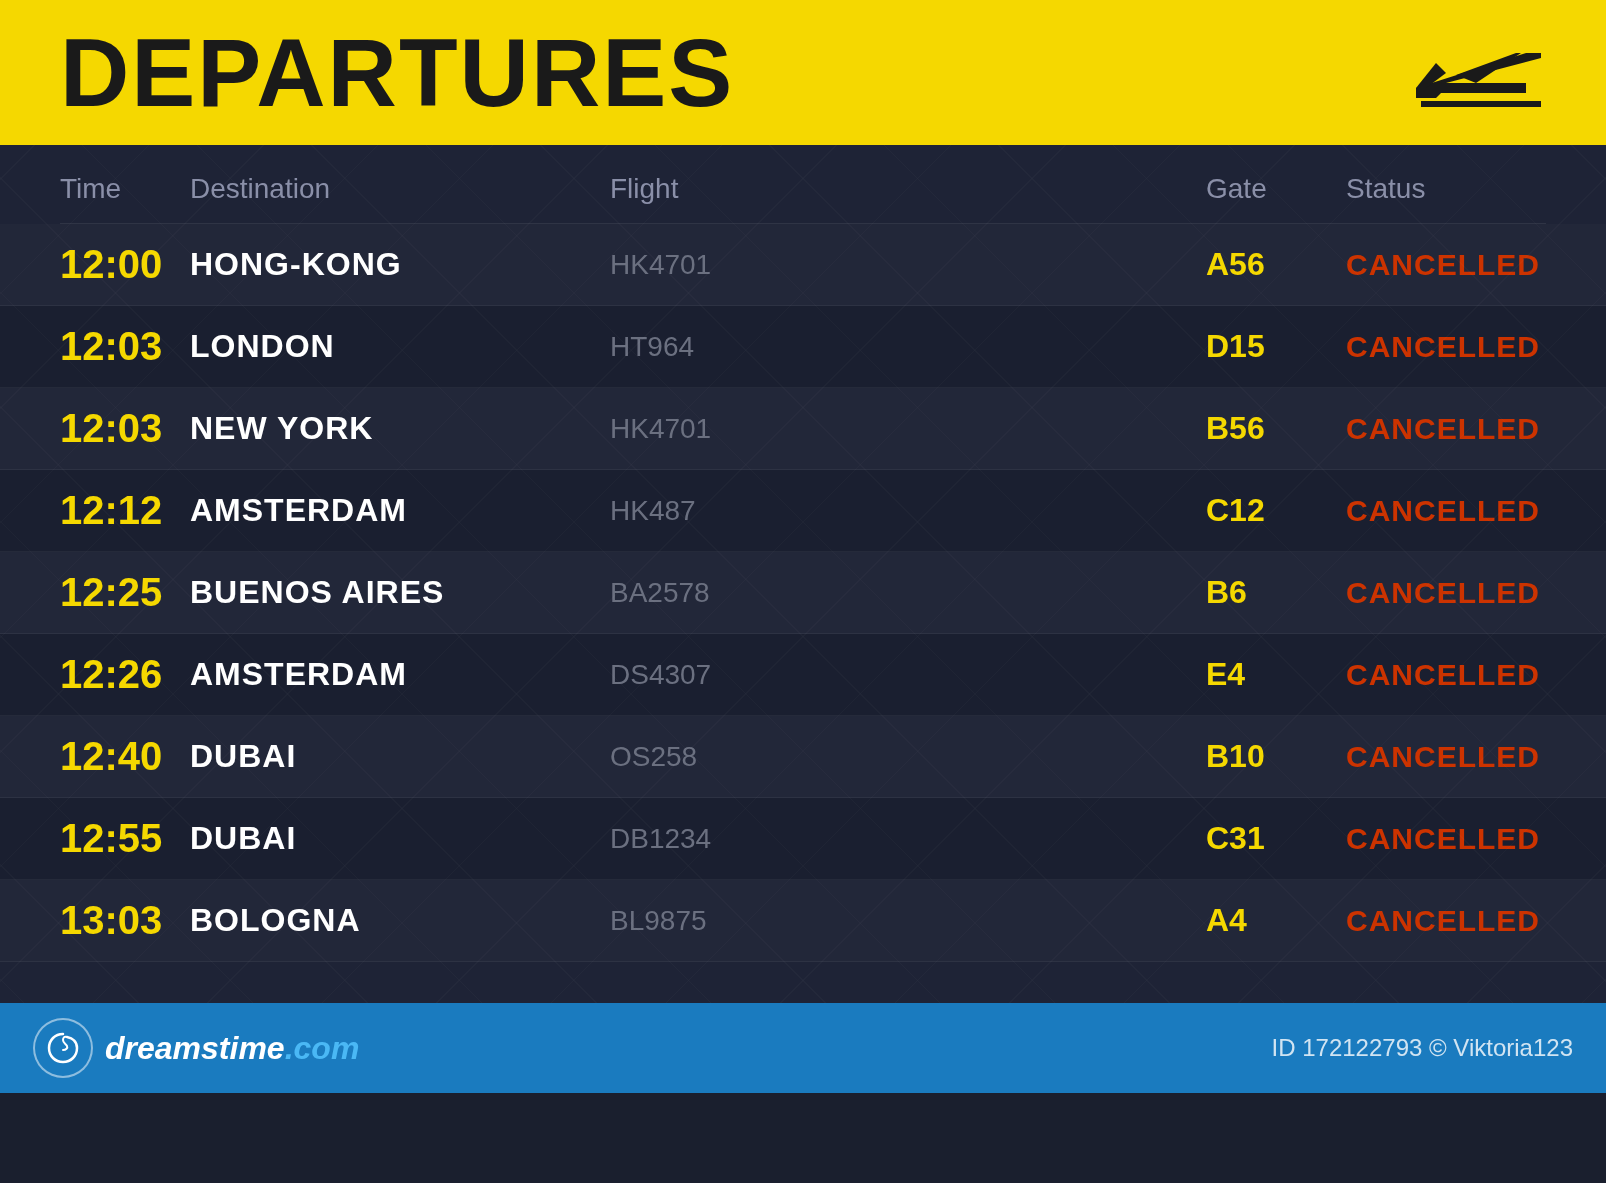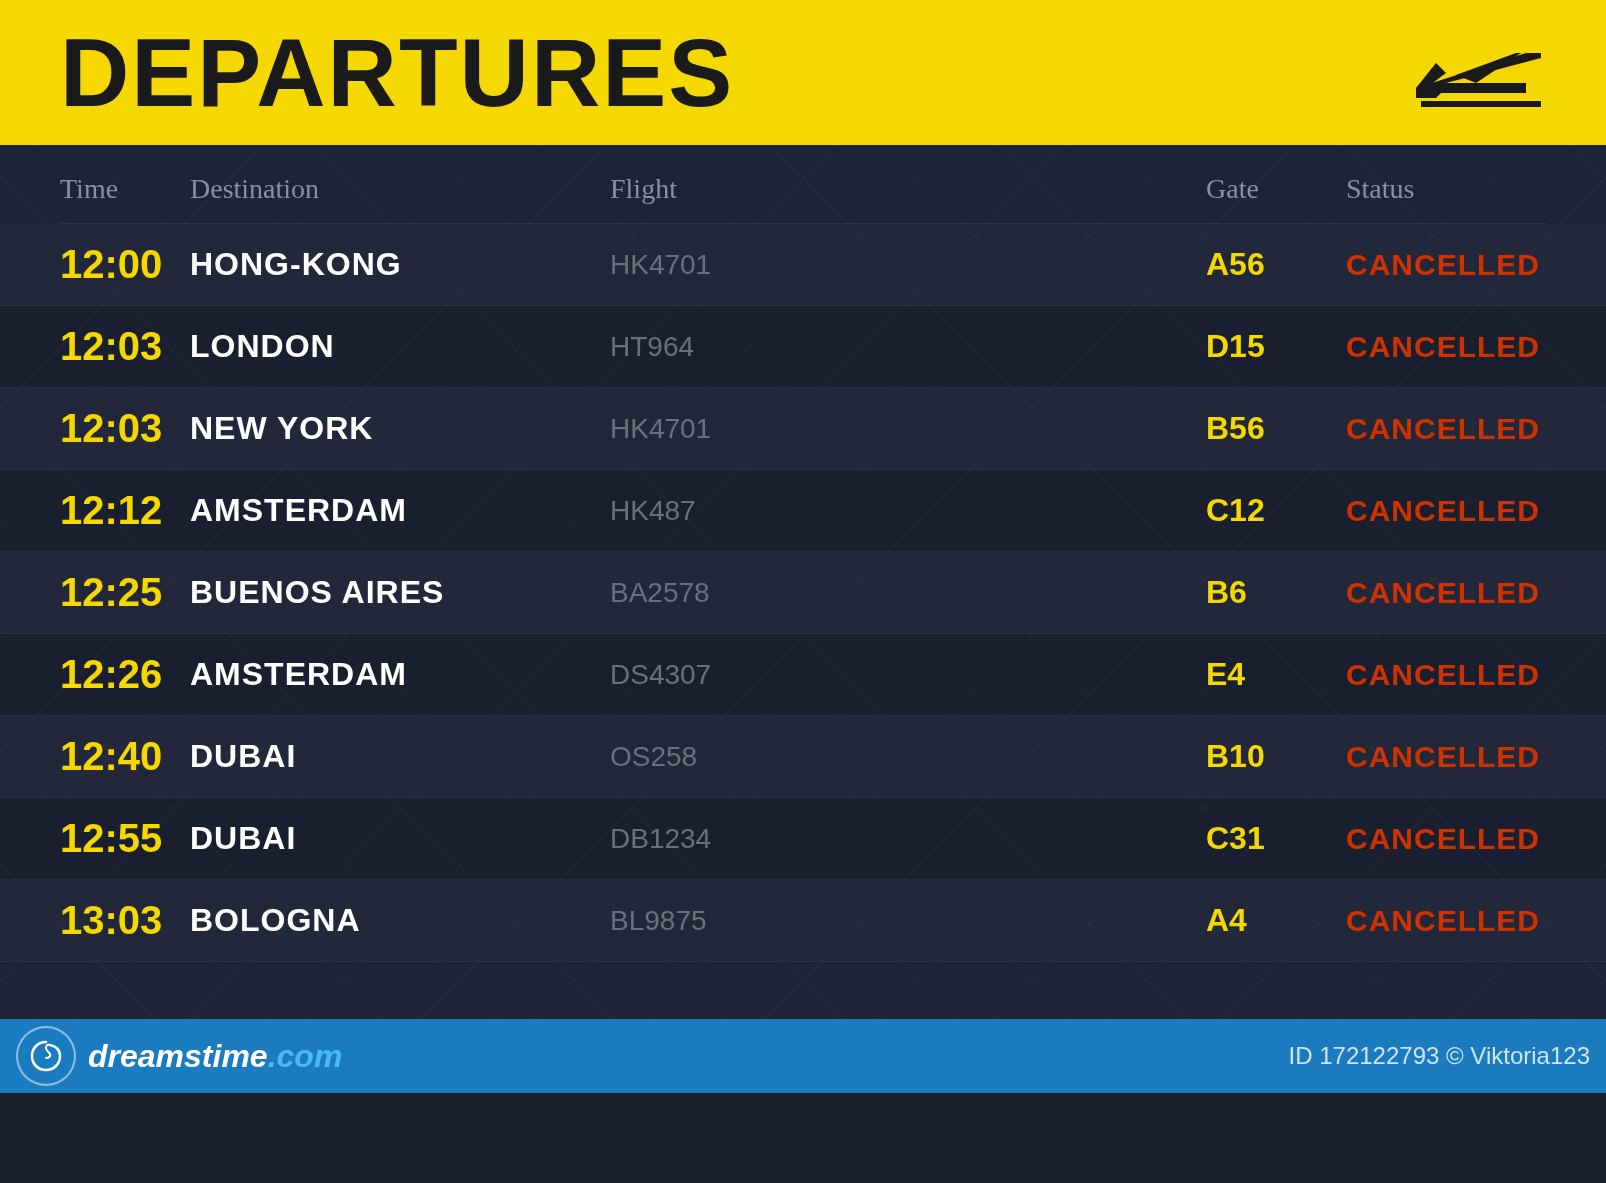--- a/index.html
+++ b/index.html
@@ -70,21 +70,20 @@
     .col-headers {
       display: grid;
       grid-template-columns: 130px 420px 1fr 140px 200px;
       padding: 28px 0 18px 0;
       border-bottom: 1px solid rgba(255,255,255,0.08);
     }
     .col-header {
       color: #8a8fa8;
       font-size: 28px;
       font-weight: 400;
-      font-family: Liberation Serif, serif;
     }
 
     
     .flight-row {
       display: grid;
       grid-template-columns: 130px 420px 1fr 140px 200px;
       align-items: center;
       padding: 18px 0;
       border-bottom: 1px solid rgba(255,255,255,0.05);
     }
@@ -123,25 +122,25 @@
     .cell-status {
       color: #cc3300;
       font-size: 30px;
       font-weight: 700;
       letter-spacing: 1px;
     }
 
     
     .footer {
       background: #1a7bbf;
-      height: 74px;
+      height: 90px;
       display: flex;
       align-items: center;
       justify-content: space-between;
-      padding: 0 16px;
+      padding: 0 33px;
       position: absolute;
       bottom: 0;
       left: 0;
       right: 0;
     }
     .footer-logo {
       display: flex;
       align-items: center;
       gap: 12px;
     }

